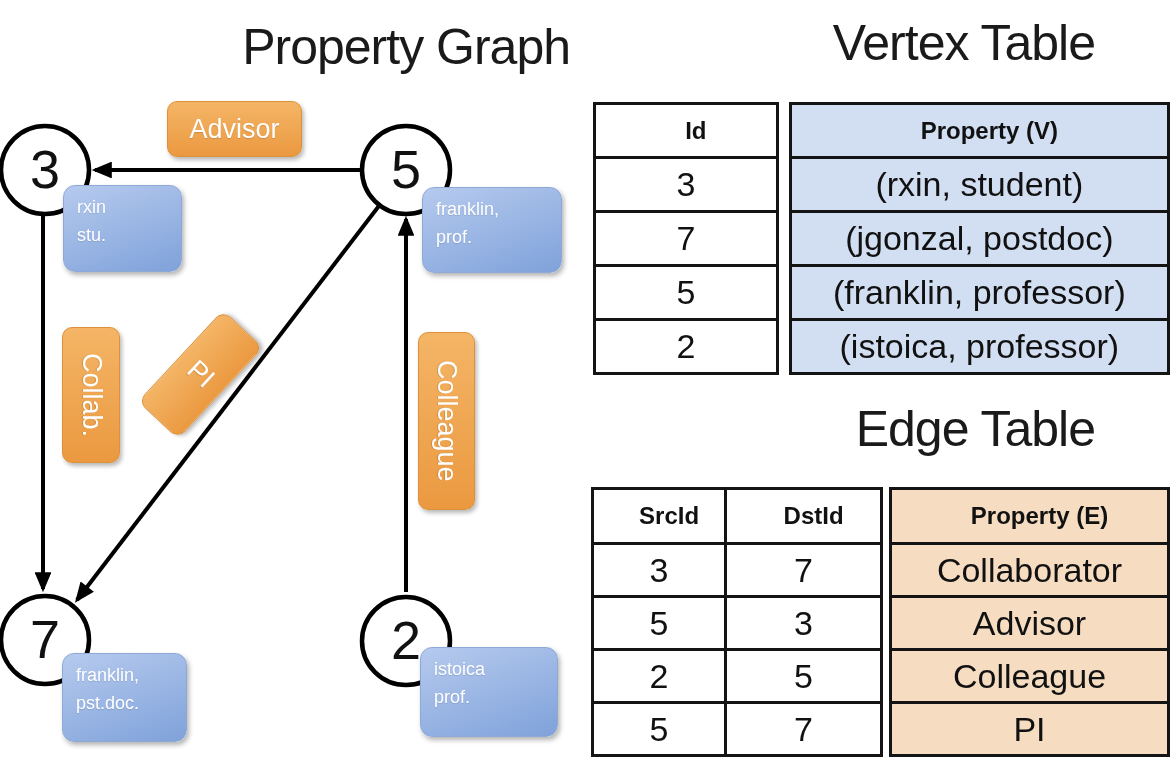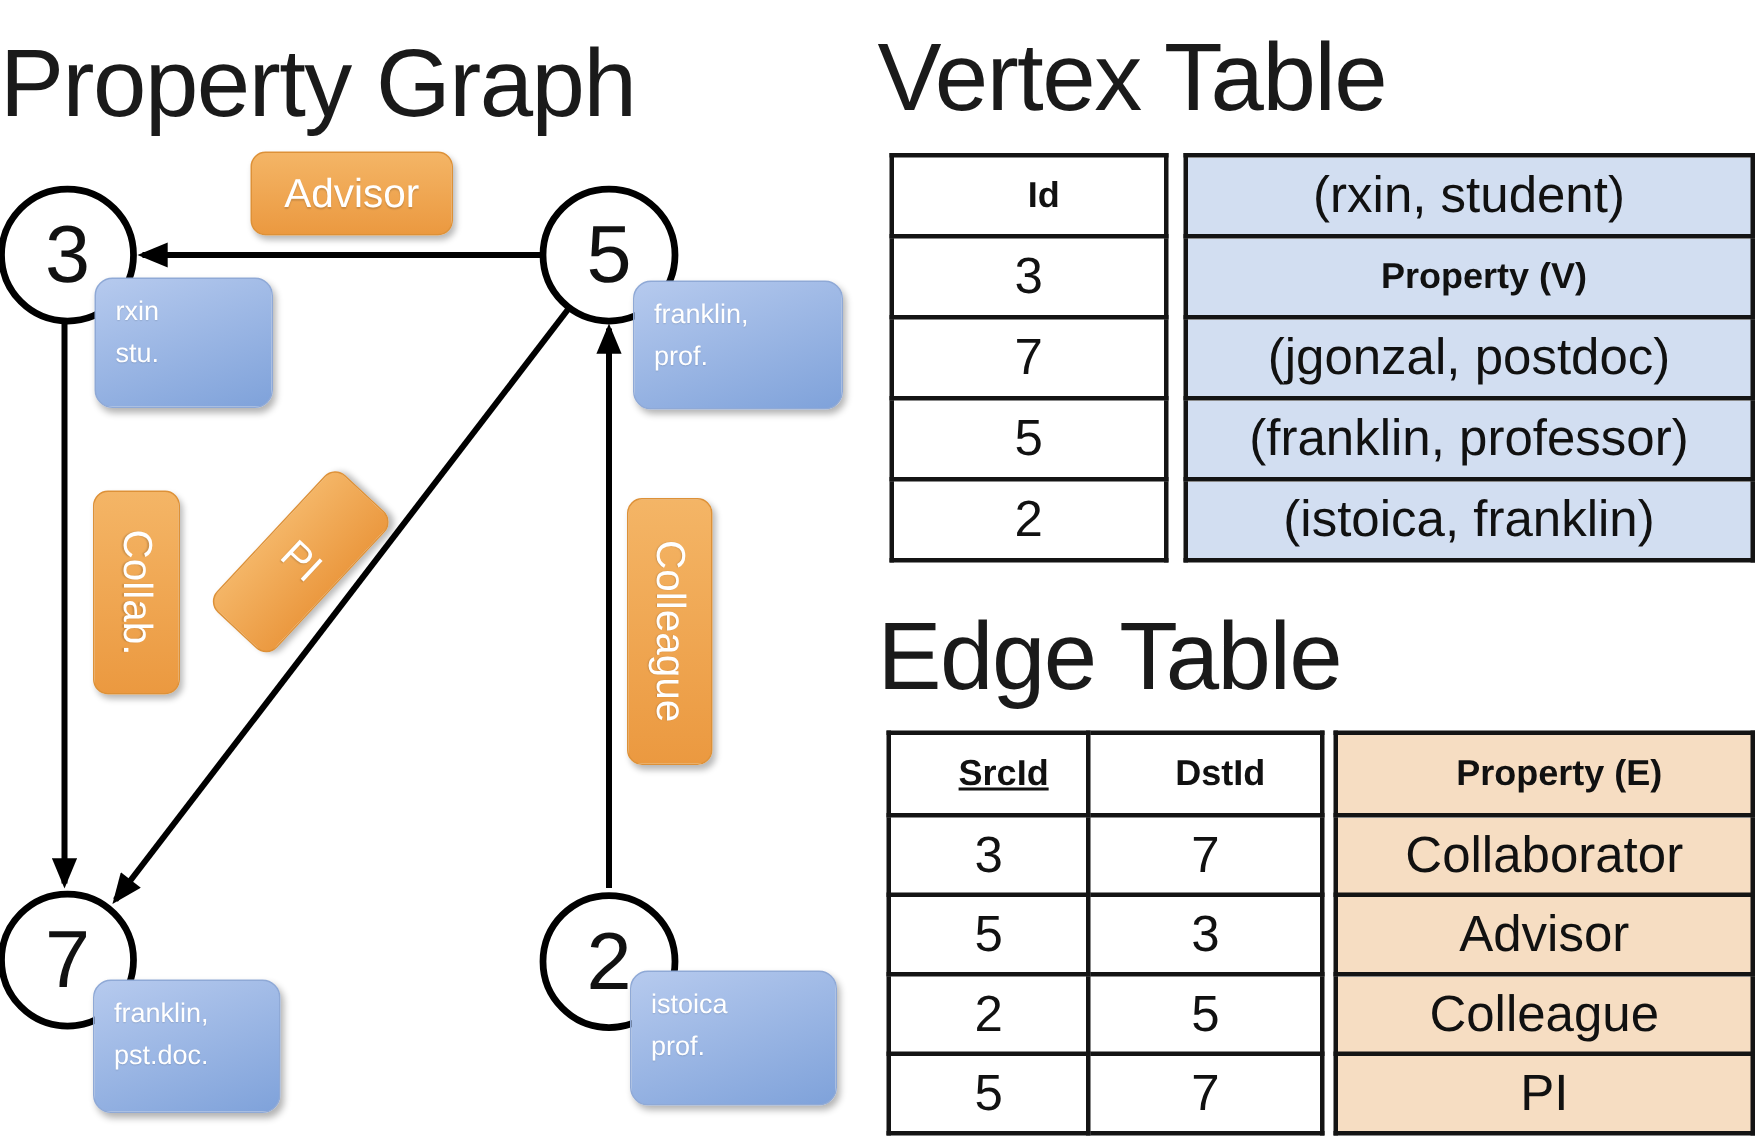--- a/index.html
+++ b/index.html
@@ -4,22 +4,22 @@
 <style>
   * { margin:0; padding:0; box-sizing:border-box; }
   body { background:#ffffff; font-family:"Liberation Sans", sans-serif; }
   .canvas {
     position:relative; width:1170px; height:760px;
     background:#ffffff; overflow:hidden; color:#111;
   }
 
   
   .big-title {
-    position:absolute; text-align:left;
-    font-size:64px; letter-spacing:-1px; color:#1a1a1a;
+    position:absolute; text-align:right;
+    font-size:50px; letter-spacing:-1px; color:#1a1a1a;
     white-space:nowrap;
   }
   .title-graph  { left:0;   top:18;  width:570px; top:18px; }
   .title-vertex { left:585px; top:14px; width:510px; }
   .title-edge   { left:585px; top:400px; width:510px; }
 
   
   .graph-svg { position:absolute; left:0; top:0; }
 
   
@@ -149,43 +149,43 @@
             <td class="cell-white">5</td>
           </tr>
       <tr>
             <td class="cell-white">2</td>
           </tr>
     </tbody>
       </table>
     <table>
       <tbody>
           <tr>
+            <th class="cell-blue" style="width:379px;">Property (V)</th>
+          </tr>
+      <tr>
             <td class="cell-blue">(rxin, student)</td>
           </tr>
       <tr>
-            <th class="cell-blue" style="width:379px;">Property (V)</th>
-          </tr>
-      <tr>
             <td class="cell-blue">(jgonzal, postdoc)</td>
           </tr>
       <tr>
             <td class="cell-blue">(franklin, professor)</td>
           </tr>
       <tr>
-            <td class="cell-blue">(istoica, franklin)</td>
+            <td class="cell-blue">(istoica, professor)</td>
           </tr>
     </tbody>
       </table>
   </div>
 
   <div class="tablewrap et-wrap">
     <table>
       <tbody>
           <tr>
-        <th class="cell-white" style="width:134px;text-decoration:underline;">SrcId</th>
+        <th class="cell-white" style="width:134px;">SrcId</th>
         <th class="cell-white" style="width:157px;">DstId</th>
       </tr>
       <tr>
         <td class="cell-white">3</td>
         <td class="cell-white">7</td>
       </tr>
       <tr>
         <td class="cell-white">5</td>
         <td class="cell-white">3</td>
       </tr>

